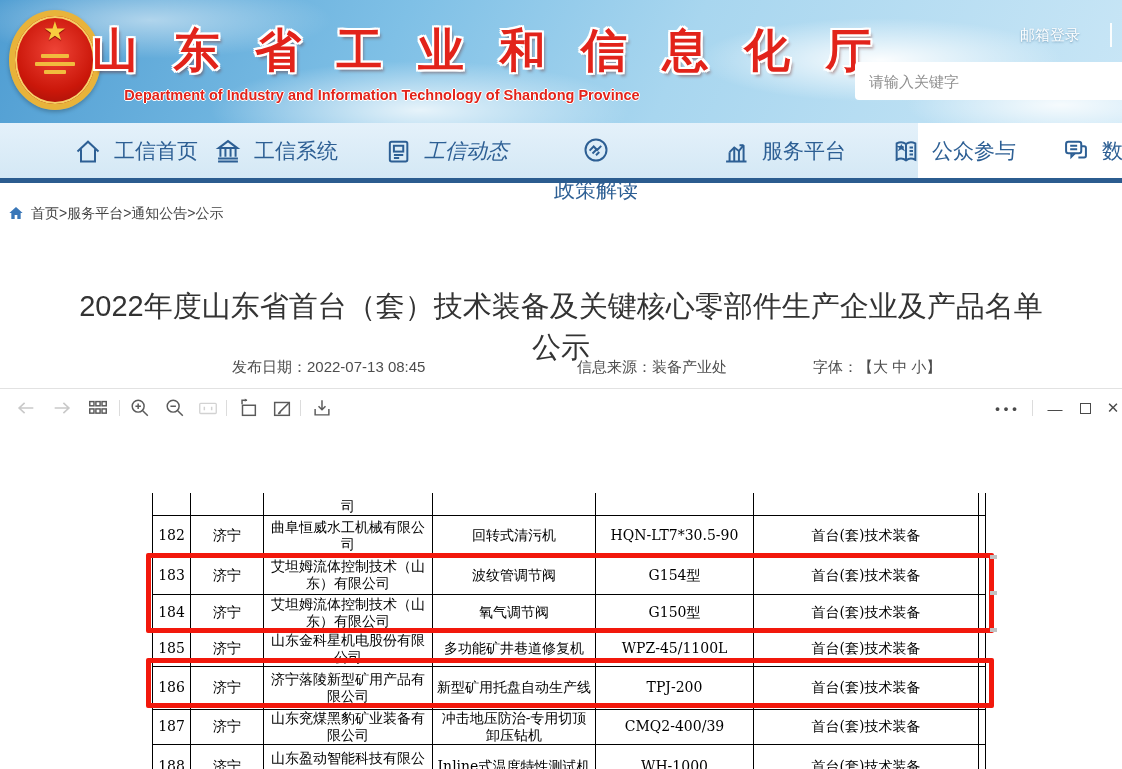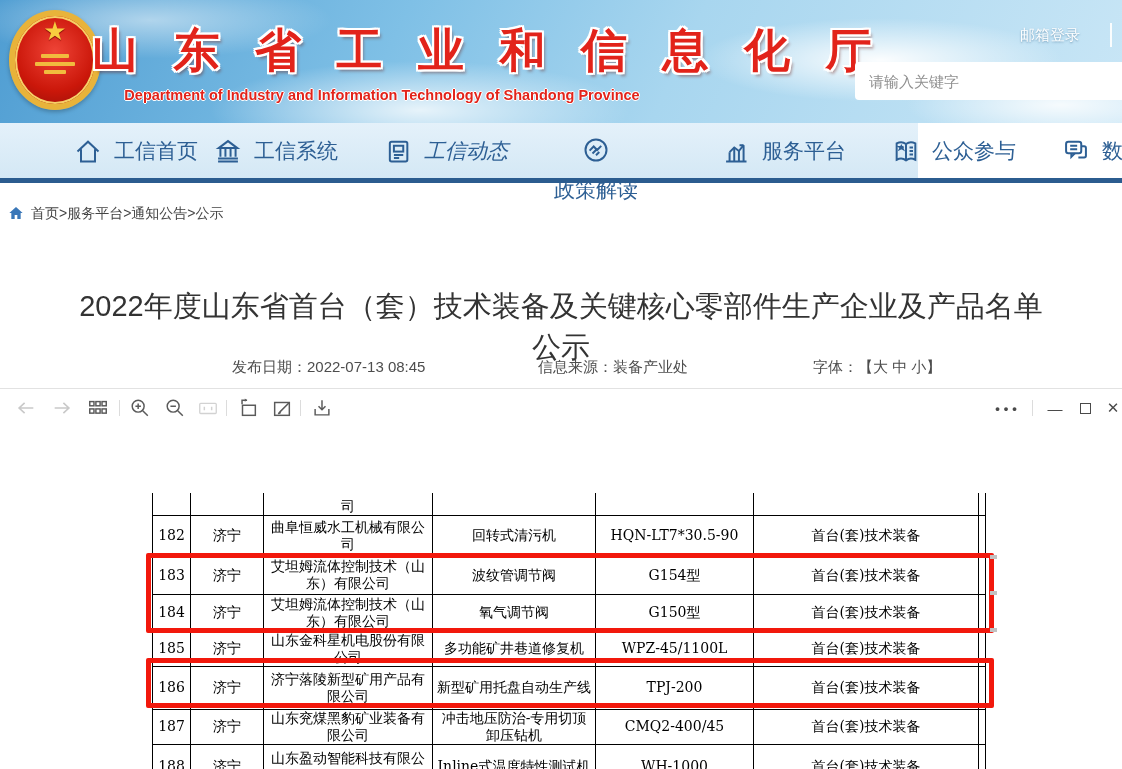--- a/index.html
+++ b/index.html
@@ -48,21 +48,21 @@
   .navline { left:0; top:178px; width:1122px; height:5px; background:#2b5c8f; }
 
   
   .crumb { left:8px; top:204px; height:20px; display:flex; align-items:center; gap:7px;
     font-size:14px; color:#444; cursor:pointer; }
 
   
   .art-title { left:71px; top:254px; width:980px; text-align:center; font-size:29px; line-height:41px;
     color:#333; font-weight:500;margin-top:32px; }
   .meta { top:358px; font-size:15px; color:#4d4d4d; white-space:nowrap; }
-  .m1 { left:232px; } .m2 { left:538px;text-align:center; } .m3 { left:813px; cursor:pointer; }
+  .m1 { left:232px; } .m2 { left:577px;text-align:center; } .m3 { left:813px; cursor:pointer; }
 
   
   .toolbar { left:0; top:388px; width:1122px; height:38px; background:#fff; border-top:1px solid #e2e2e2; }
   .tbtn { position:absolute; top:5px; width:28px; height:28px; background:none; border:none; cursor:pointer;
     display:flex; align-items:center; justify-content:center; padding:0; }
   .tsep { position:absolute; top:11px; width:1px; height:16px; background:#dcdcdc; }
   .wc { position:absolute; top:5px; height:28px; display:flex; align-items:center; justify-content:center;
     background:none; border:none; cursor:pointer; color:#4a4a4a; }
   .dots { letter-spacing:4px; font-size:13px; font-weight:bold; width:40px; }
   .minb { width:26px; font-size:15px; } .maxb { width:26px; } .clsb { width:26px; font-size:15px; }
@@ -310,21 +310,21 @@
         <td>新型矿用托盘自动生产线</td>
         <td>TPJ-200</td>
         <td>首台(套)技术装备</td>
         <td></td>
       </tr>
       <tr style="height:33px;">
         <td>187</td>
         <td>济宁</td>
         <td>山东兖煤黑豹矿业装备有限公司</td>
         <td>冲击地压防治-专用切顶卸压钻机</td>
-        <td>CMQ2-400/45</td>
+        <td>CMQ2-400/39</td>
         <td>首台(套)技术装备</td>
         <td></td>
       </tr>
       <tr style="height:45px;">
         <td>188</td>
         <td>济宁</td>
         <td>山东盈动智能科技有限公司</td>
         <td>Inline式温度特性测试机</td>
         <td>WH-1000</td>
         <td>首台(套)技术装备</td>

